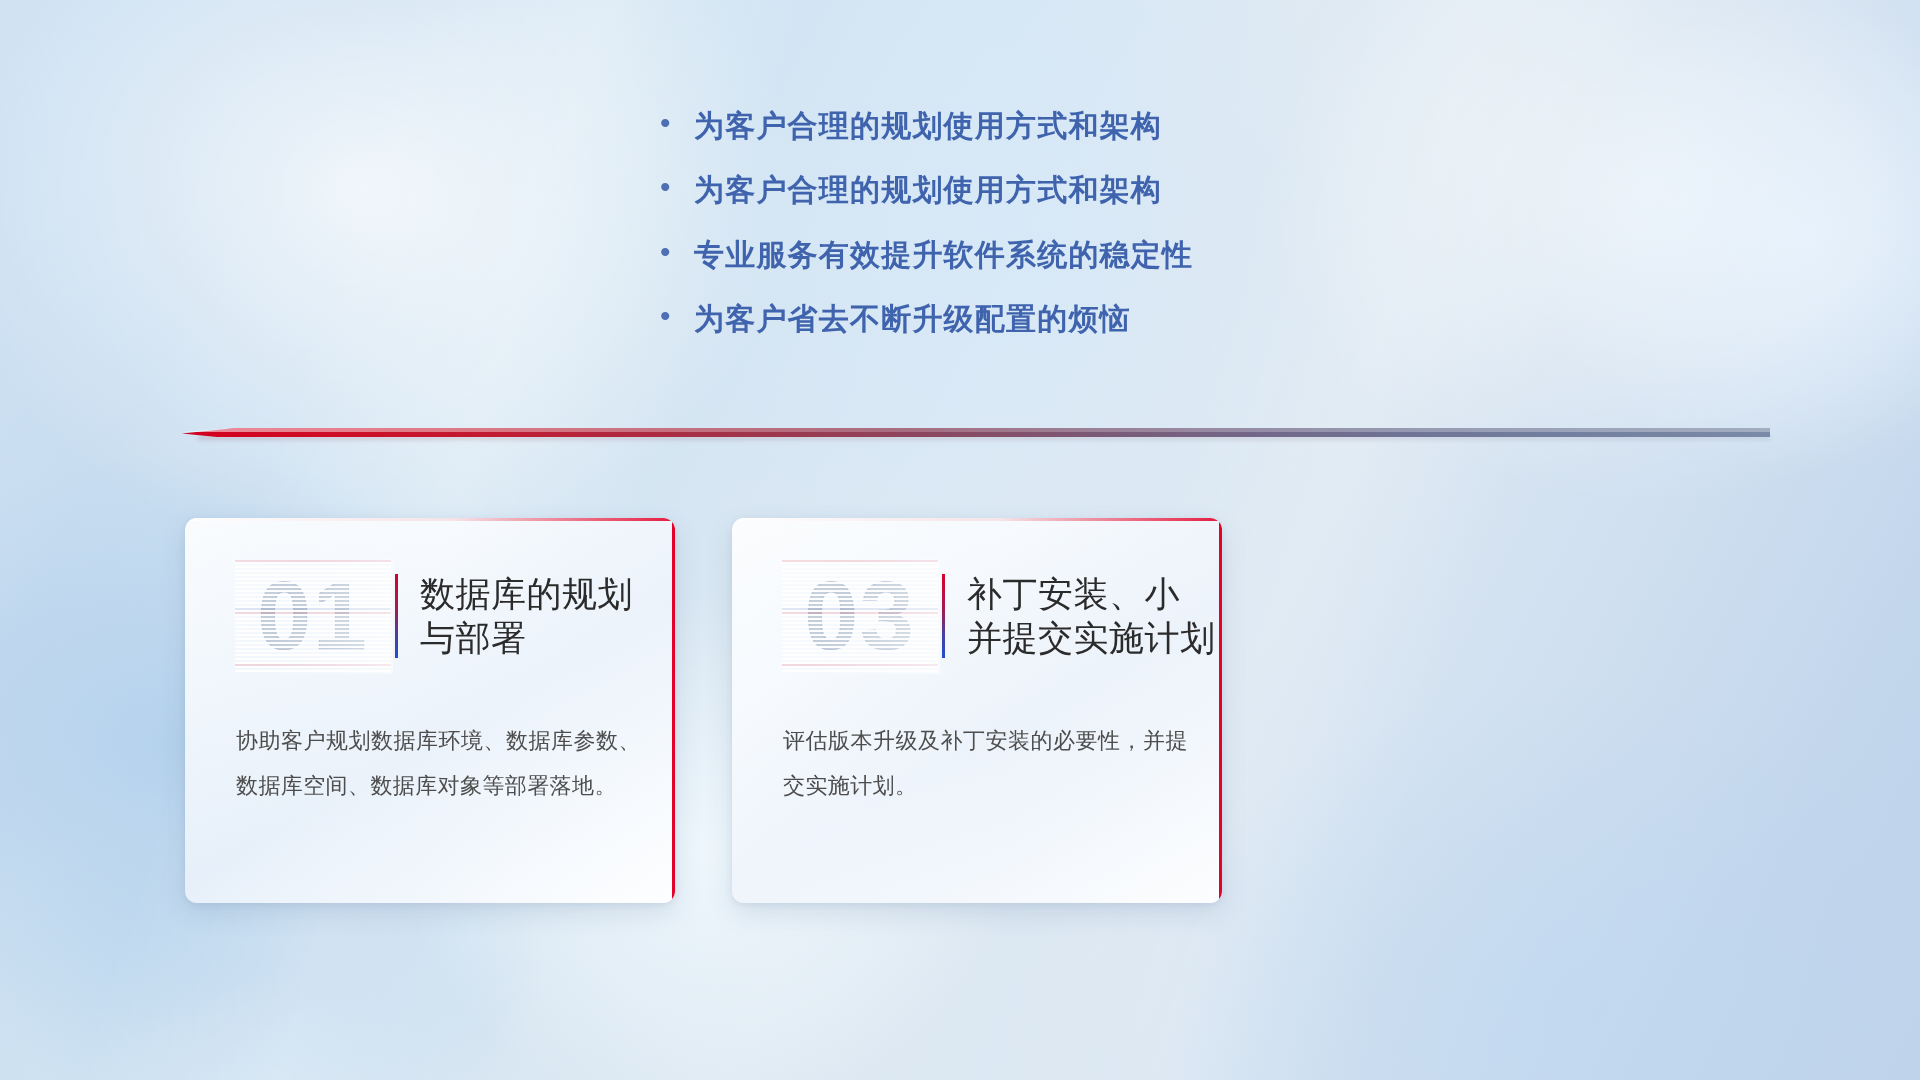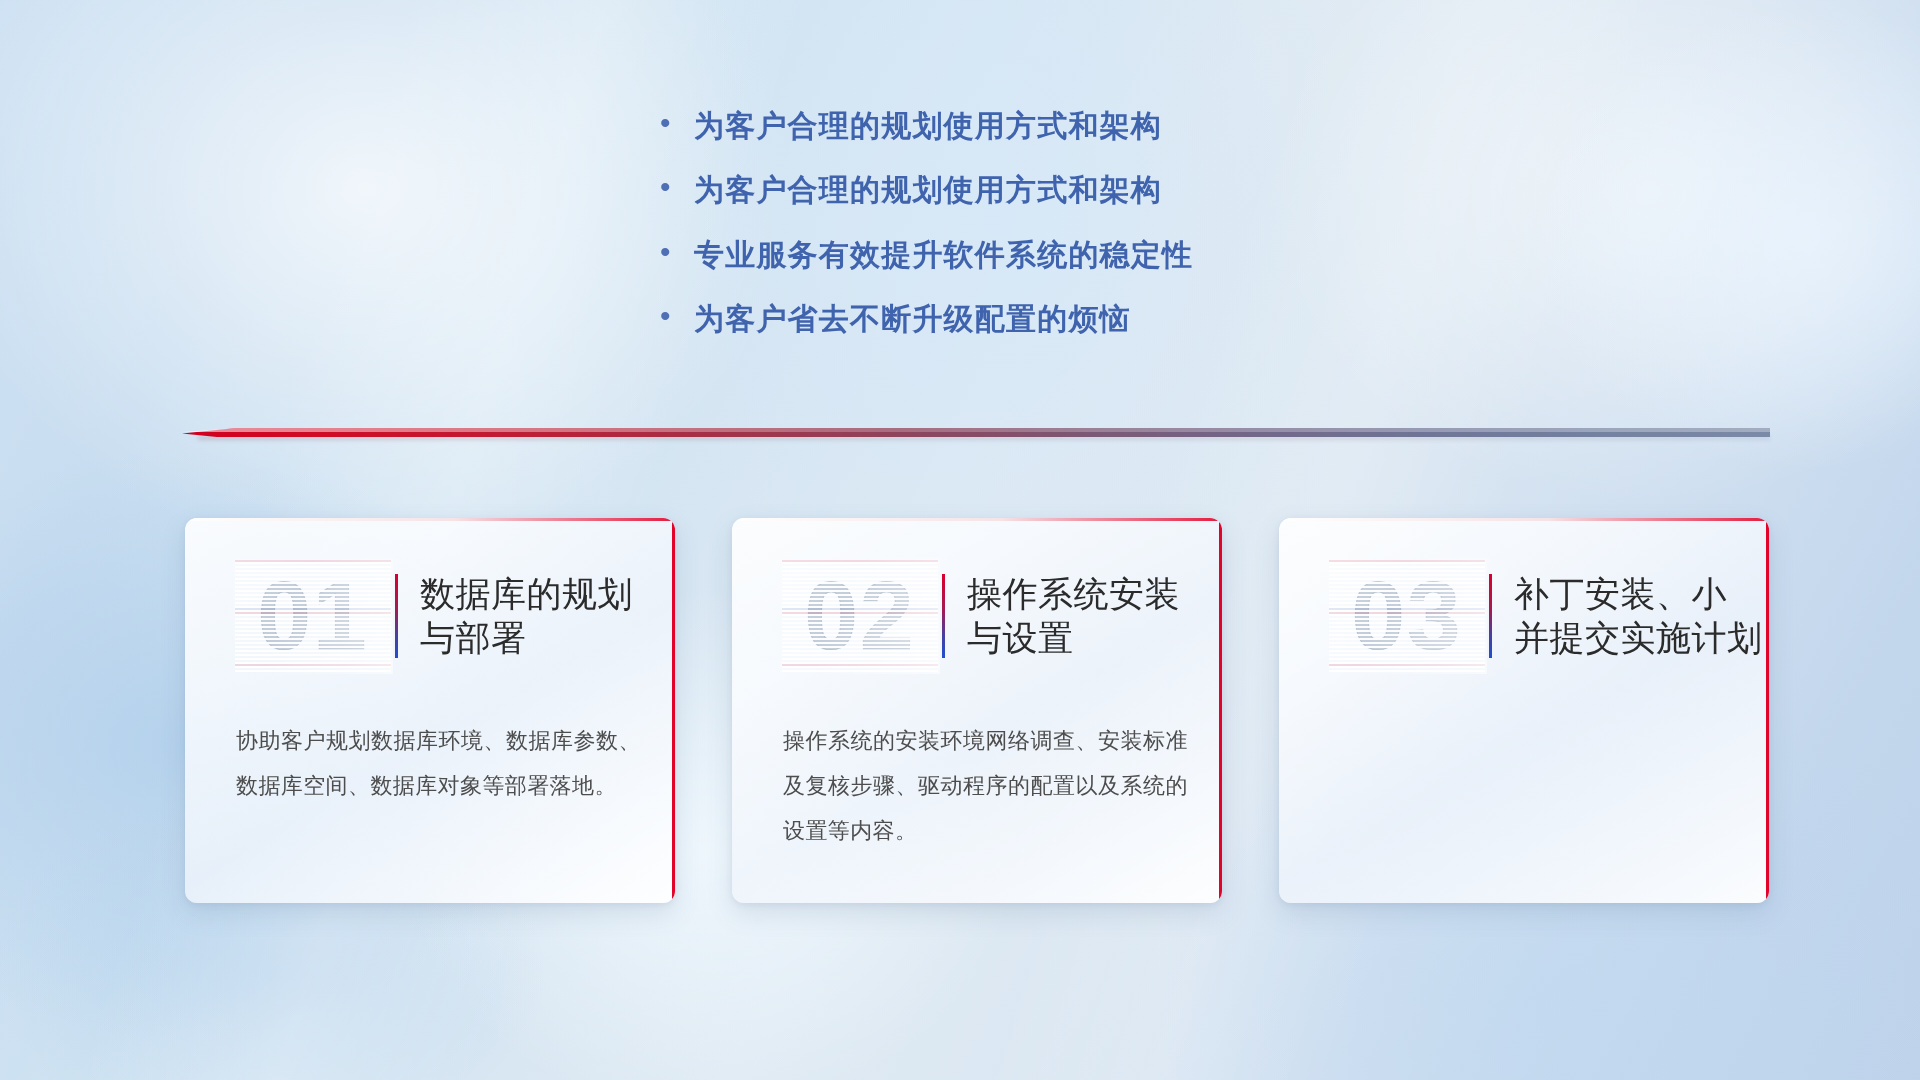--- a/index.html
+++ b/index.html
@@ -251,42 +251,29 @@
         <span class="stripes"></span>
         <span class="fade"></span>
       </div>
       <div class="card-rule"></div>
       <div class="card-title">数据库的规划
 与部署</div>
     </div>
     <div class="card-body">协助客户规划数据库环境、数据库参数、数据库空间、数据库对象等部署落地。</div>
   </div>
 
-  <div class="card">
-    <div class="card-head">
-      <div class="card-num">
-        <span>02</span>
-        <span class="tint"></span>
-        <span class="stripes"></span>
-        <span class="fade"></span>
-      </div>
-      <div class="card-rule"></div>
-      <div class="card-title">操作系统安装
-与设置</div>
-    </div>
-    <div class="card-body">操作系统的安装环境网络调查、安装标准及复核步骤、驱动程序的配置以及系统的设置等内容。</div>
-  </div>
 
   <div class="card">
     <div class="card-head">
       <div class="card-num">
         <span>03</span>
         <span class="tint"></span>
         <span class="stripes"></span>
         <span class="fade"></span>
       </div>
       <div class="card-rule"></div>
       <div class="card-title">补丁安装、小
 并提交实施计划</div>
     </div>
+    <div class="card-body">评估版本升级及补丁安装的必要性，并提交实施计划。</div>
   </div>
 
 </div>
 
 </body></html>

